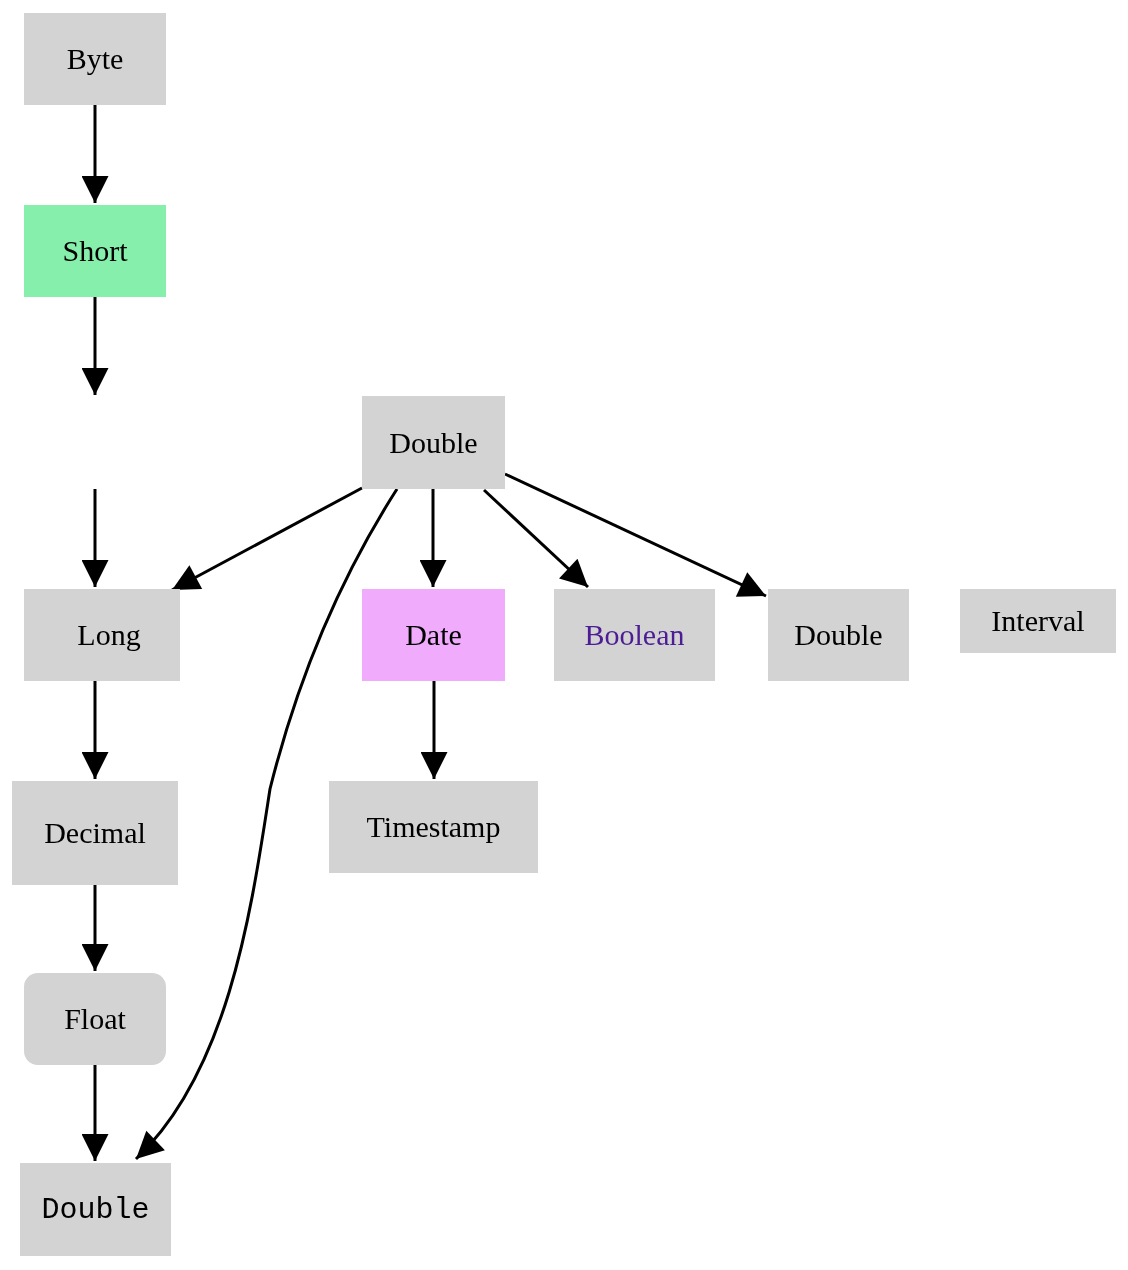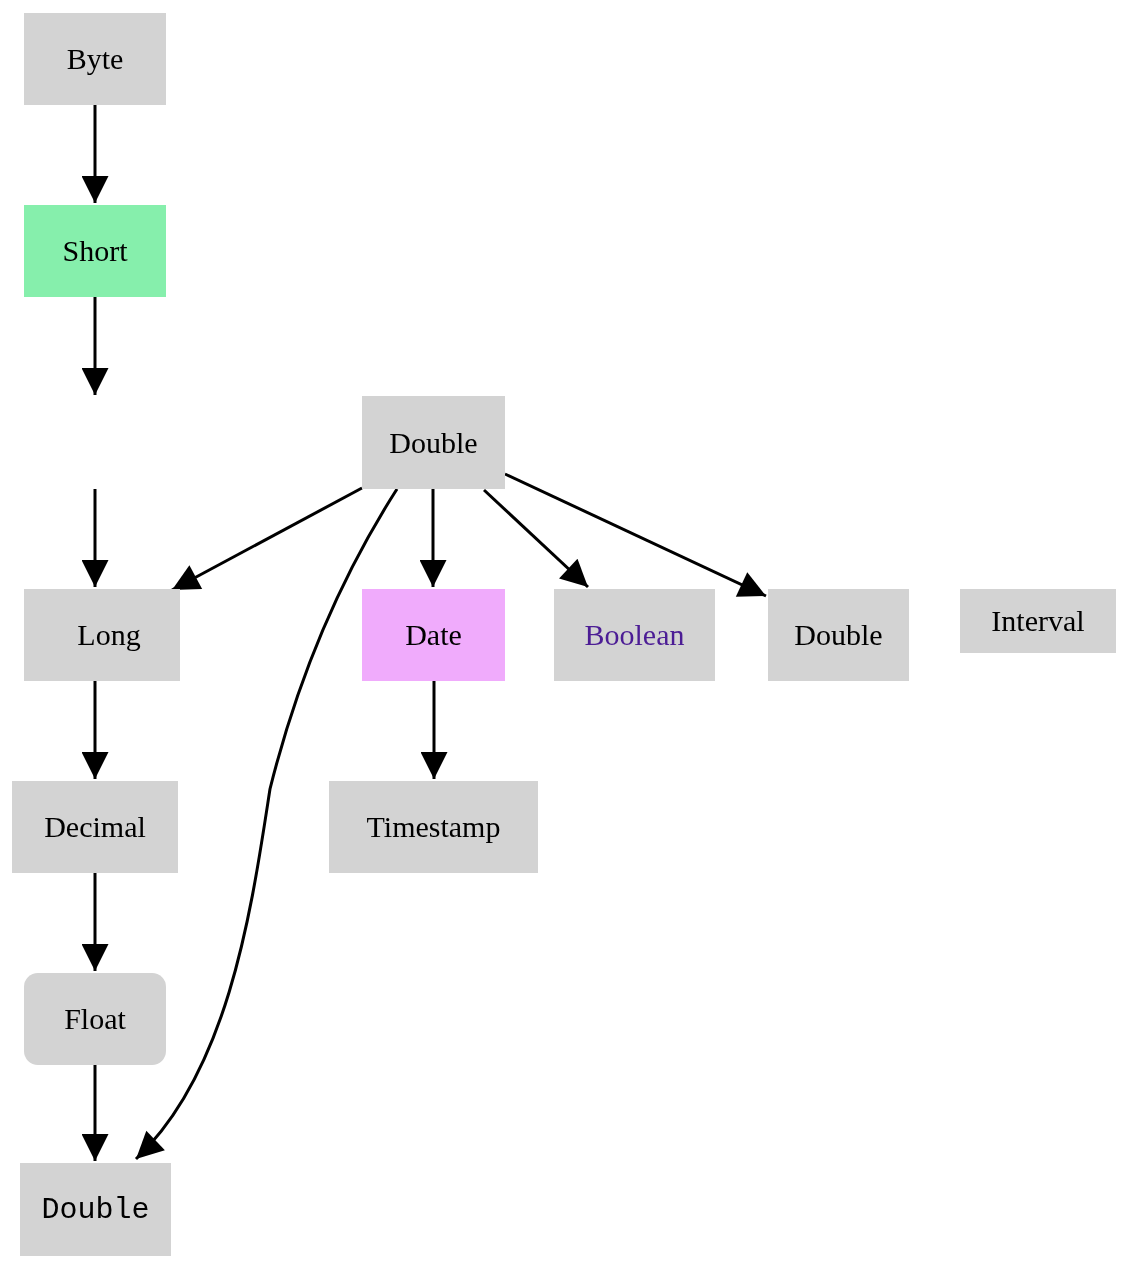--- a/index.html
+++ b/index.html
@@ -68,18 +68,18 @@
   </svg>
   <div class="nodes-layer">
       <div class="node" style="left: 24px; top: 13px; width: 142px; height: 92px; background: rgb(211, 211, 211); color: rgb(0, 0, 0);">Byte</div>
       <div class="node" style="left: 24px; top: 205px; width: 142px; height: 92px; background: #86efac; color: rgb(0, 0, 0);">Short</div>
       <div class="node" style="left: 362px; top: 396px; width: 143px; height: 93px; background: rgb(211, 211, 211); color: rgb(0, 0, 0);">Double</div>
       <div class="node" style="left: 24px; top: 589px; width: 142px; height: 92px; background: rgb(211, 211, 211); color: rgb(0, 0, 0); padding-left: 14px;">Long</div>
       <div class="node" style="left: 362px; top: 589px; width: 143px; height: 92px; background: #f0abfc; color: rgb(0, 0, 0);">Date</div>
       <div class="node" style="left: 554px; top: 589px; width: 161px; height: 92px; background: rgb(211, 211, 211); color: #4c1d95;">Boolean</div>
       <div class="node" style="left: 768px; top: 589px; width: 141px; height: 92px; background: rgb(211, 211, 211); color: rgb(0, 0, 0);">Double</div>
       <div class="node" style="left: 960px; top: 589px; width: 156px; height: 64px; background: rgb(211, 211, 211); color: rgb(0, 0, 0);">Interval</div>
-      <div class="node" style="left: 12px; top: 781px; width: 166px; height: 92px; background: rgb(211, 211, 211); color: rgb(0, 0, 0);">Decimal</div>
+      <div class="node" style="left: 12px; top: 781px; width: 166px; height: 104px; background: rgb(211, 211, 211); color: rgb(0, 0, 0);">Decimal</div>
       <div class="node" style="left: 329px; top: 781px; width: 209px; height: 92px; background: rgb(211, 211, 211); color: rgb(0, 0, 0);">Timestamp</div>
       <div class="node" style="left: 24px; top: 973px; width: 142px; height: 92px; background: rgb(211, 211, 211); color: rgb(0, 0, 0); border-radius: 14px;">Float</div>
       <div class="node" style="left: 20px; top: 1163px; width: 151px; height: 93px; background: rgb(211, 211, 211); color: rgb(0, 0, 0); font-family: Liberation Mono, monospace;">Double</div>
     </div>
 </div>
 
 </body></html>

